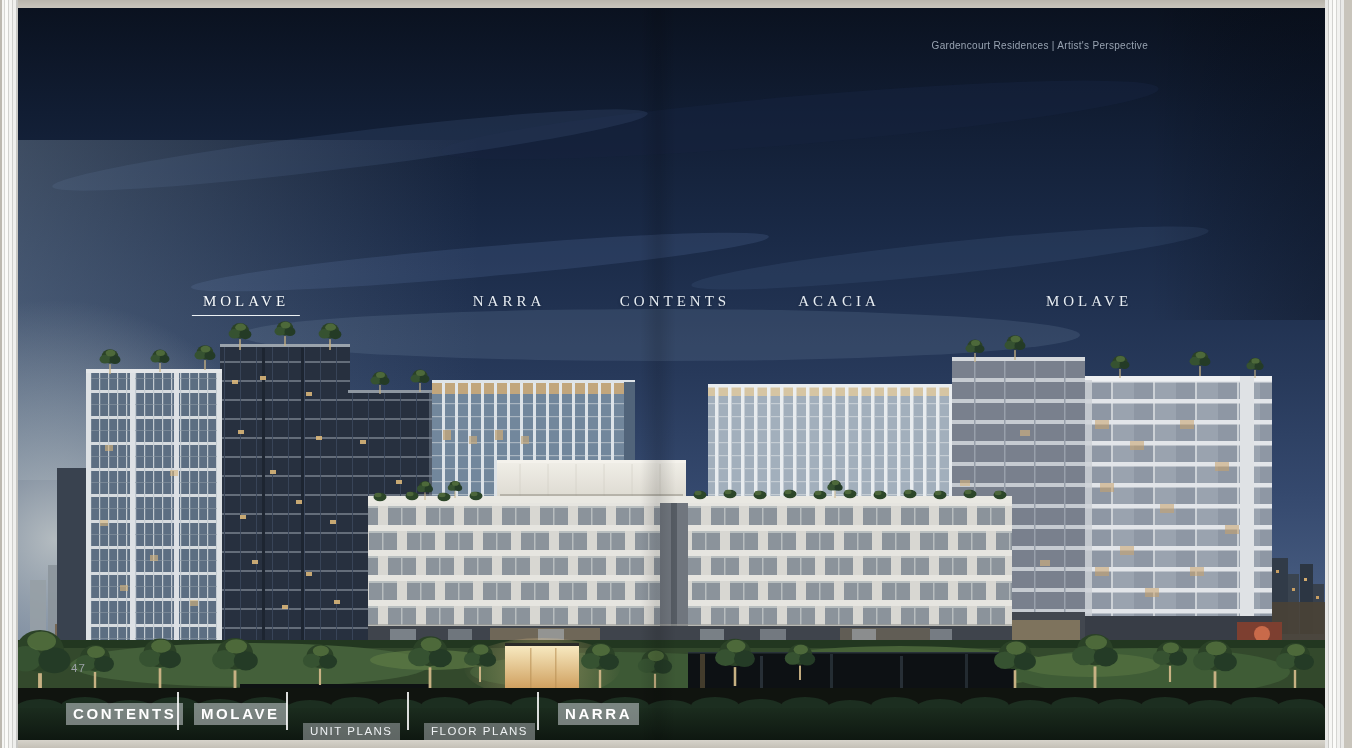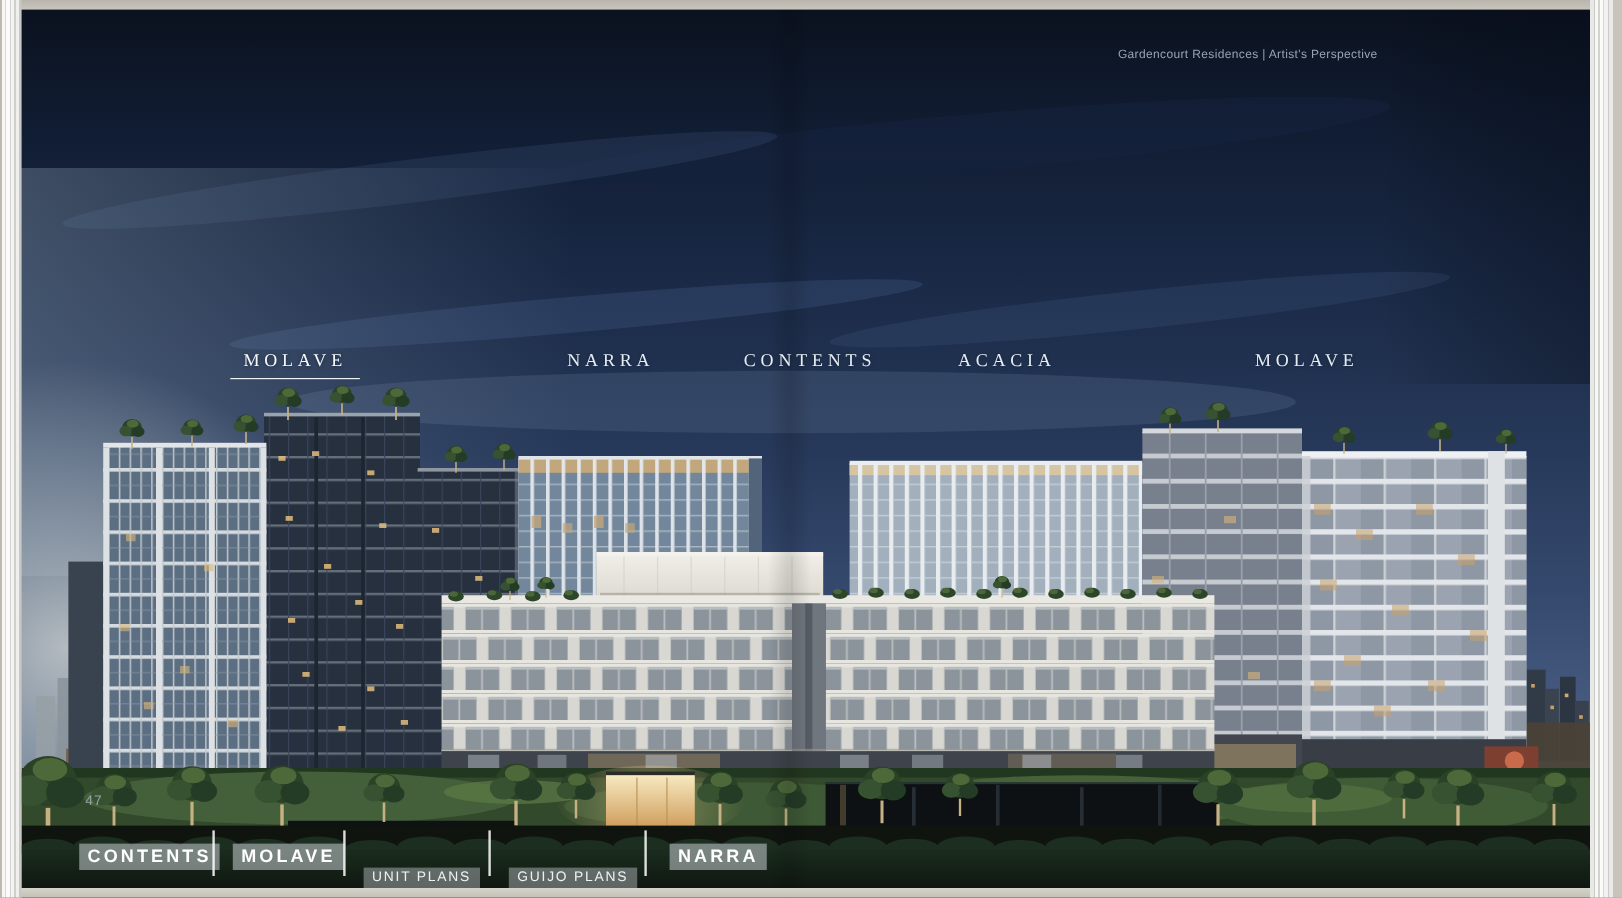--- a/index.html
+++ b/index.html
@@ -487,21 +487,21 @@
     <div class="building-label bl-2">CONTENTS</div>
     <div class="building-label bl-3">ACACIA</div>
     <div class="building-label bl-4">MOLAVE</div>
 
     <div class="nav-item nv-0">CONTENTS</div>
     <div class="nav-divider nd-0"></div>
     <div class="nav-item nv-1">MOLAVE</div>
     <div class="nav-divider nd-1"></div>
     <div class="nav-item dim nv-2">UNIT PLANS</div>
     <div class="nav-divider nd-2"></div>
-    <div class="nav-item dim nv-3">GUIJO PLANS</div>
+    <div class="nav-item dim nv-3">FLOOR PLANS</div>
     <div class="nav-divider nd-3"></div>
     <div class="nav-item nv-4">NARRA</div>
   </div>
 
   <div class="frame frame-top"></div>
   <div class="frame frame-bottom"></div>
   <div class="frame frame-left"></div>
   <div class="frame frame-right"></div>
 </div>
 

